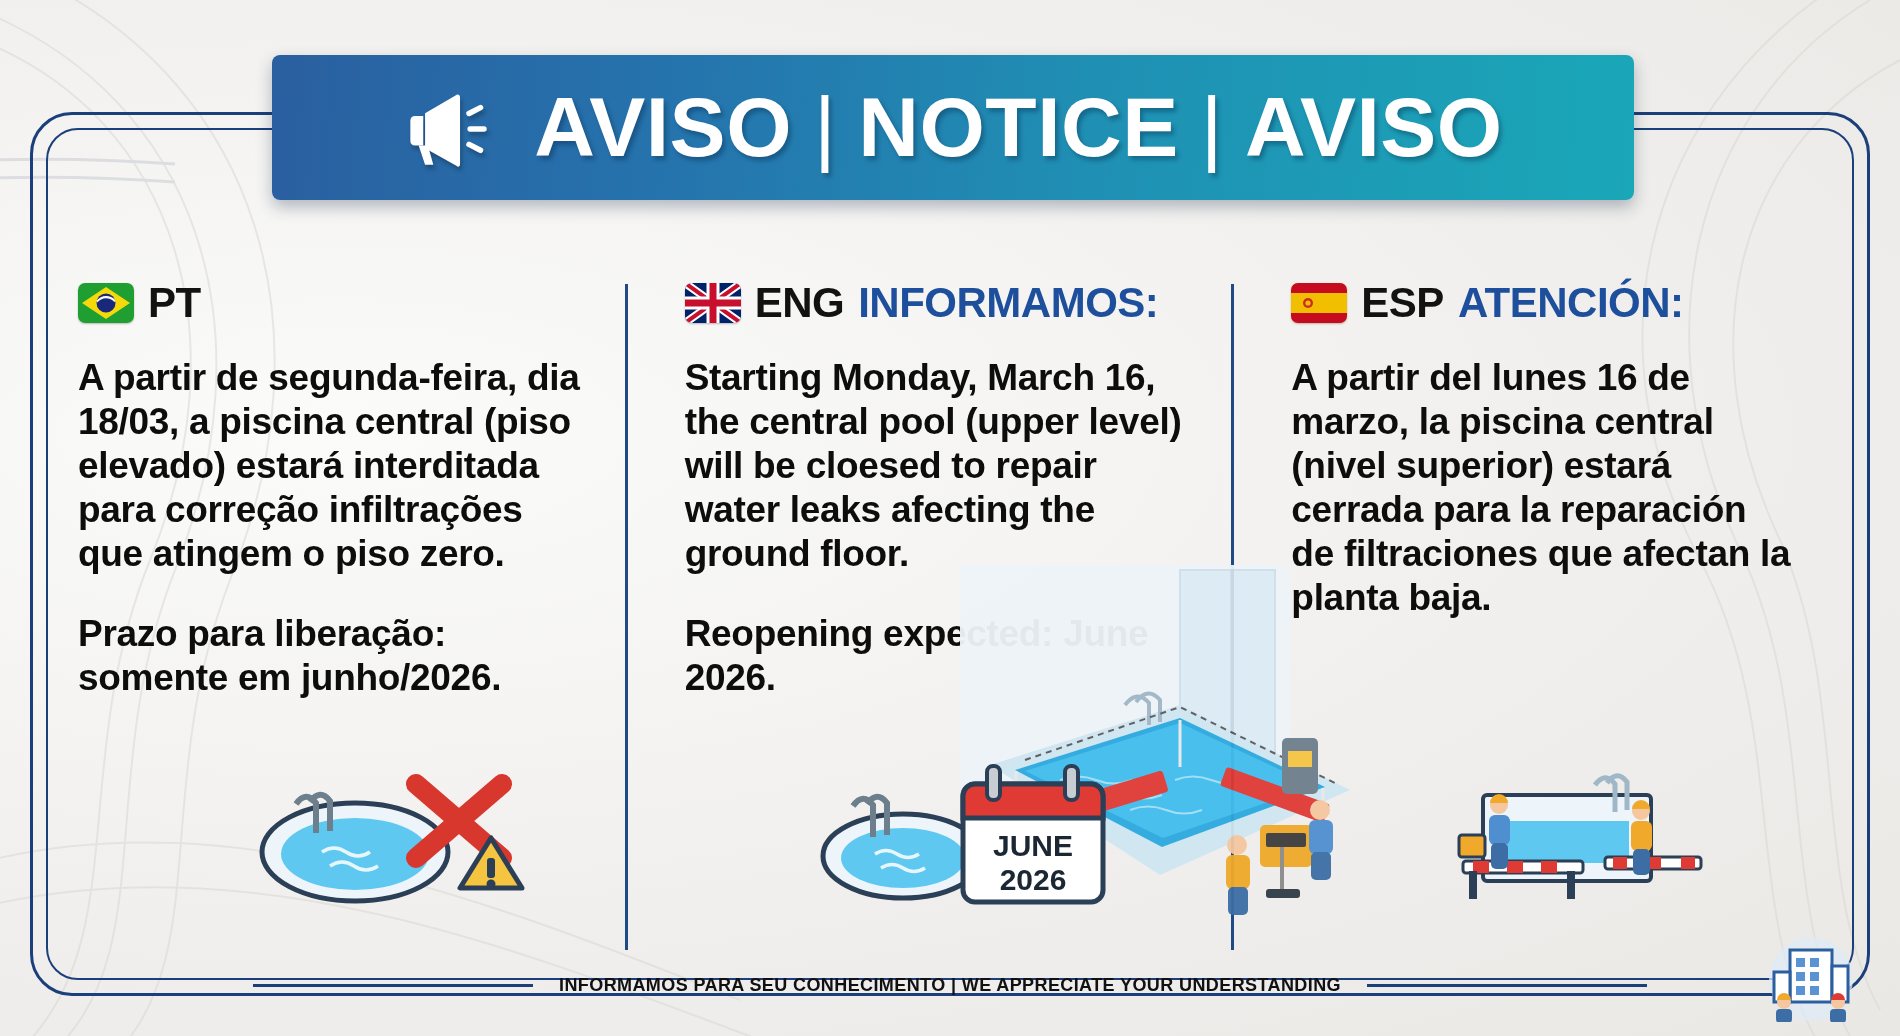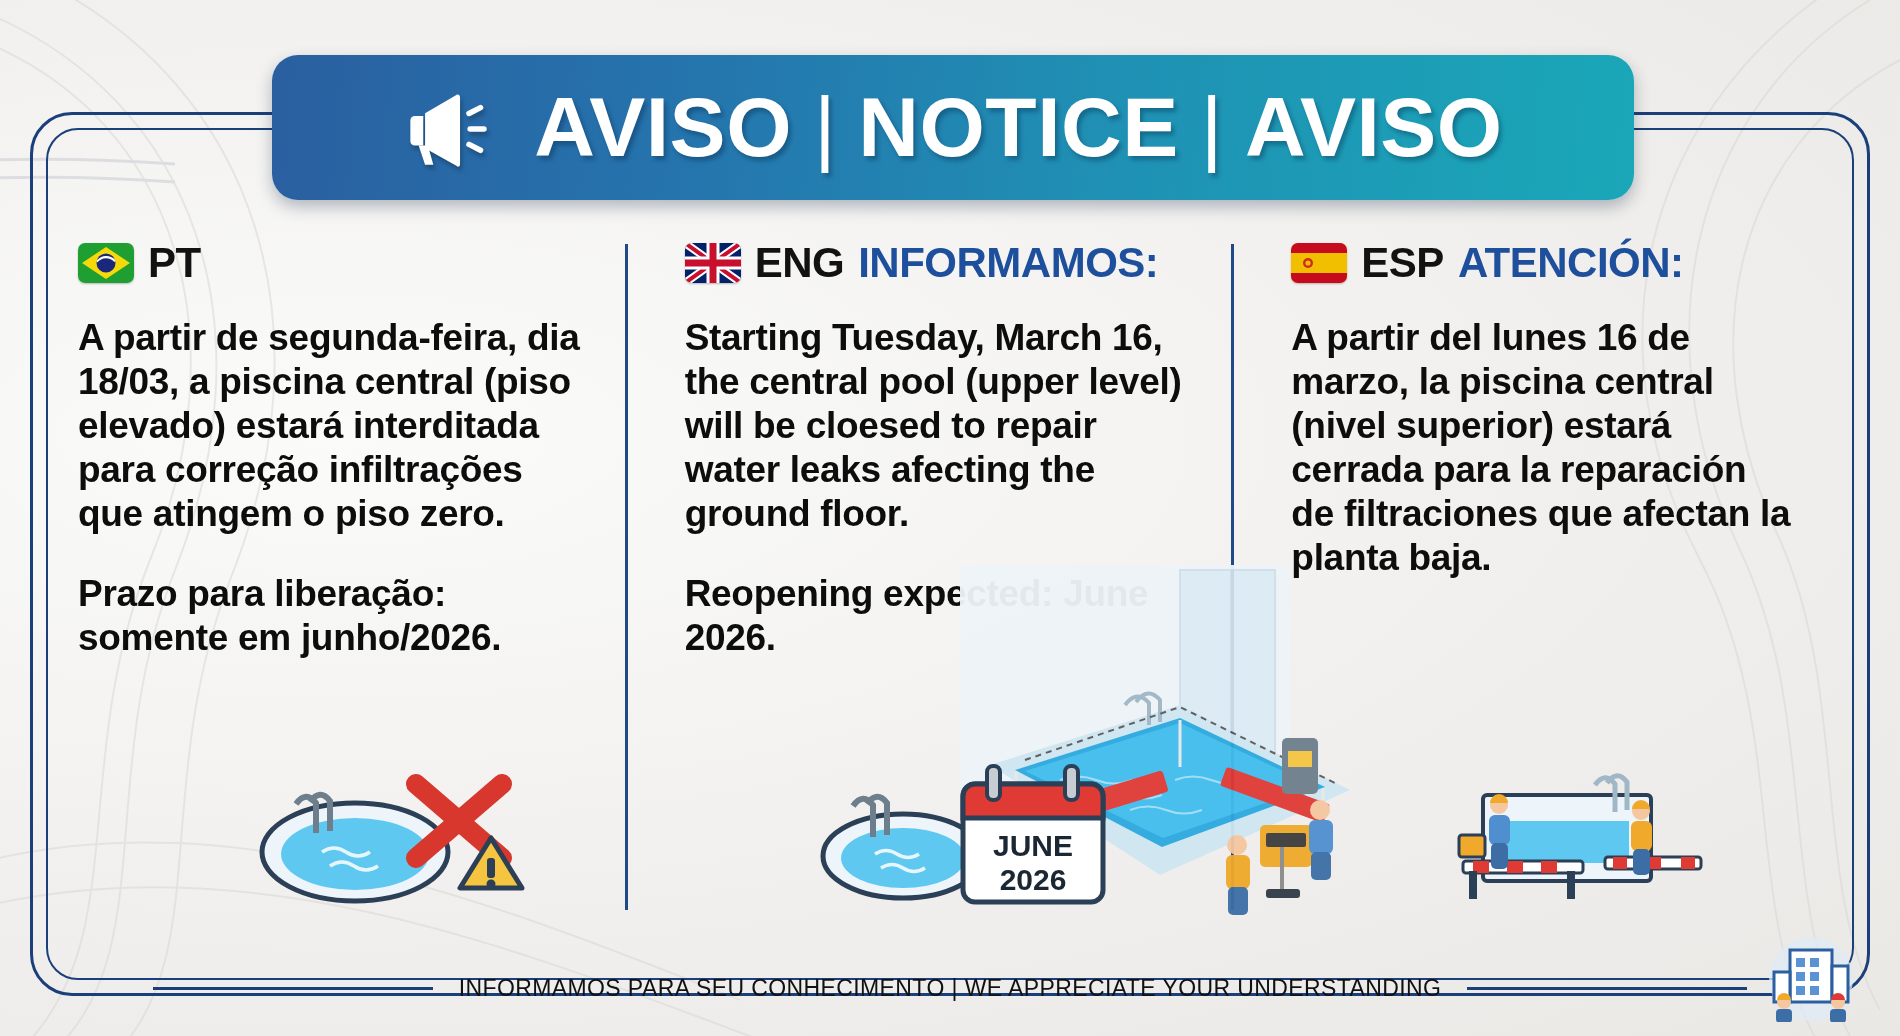--- a/index.html
+++ b/index.html
@@ -47,21 +47,21 @@
     width: 1808px; height: 852px;
     border: 2px solid #1b3f7a;
     border-radius: 32px;
   }
 
   
   .banner {
     position: absolute;
     left: 272px; top: 55px;
     width: 1362px; height: 145px;
-    border-radius: 26px;
+    border-radius: 8px;
     background: linear-gradient(95deg, #2a5fa0 0%, #2574ad 30%, #1f91b4 62%, #1aa7b8 100%);
     box-shadow: 0 7px 16px rgba(20,40,70,.30);
     display: flex;
     align-items: center;
     justify-content: center;
     gap: 39px;
     padding: 0 34px;
   }
   .megaphone {
     flex: 0 0 auto;
@@ -88,20 +88,21 @@
   .columns {
     position: absolute;
     left: 78px; top: 232px;
     width: 1760px; height: 720px;
     display: flex;
   }
   .col {
     position: relative;
     flex: 1 1 0;
     padding-right: 42px;
+    margin-top: 40px;
   }
   .col + .col { padding-left: 60px; }
   .divider {
     position: absolute;
     left: 0; top: 12px;
     width: 3px;
     height: 666px;
     background: #204a86;
   }
 
@@ -161,22 +162,22 @@
     align-items: center;
     justify-content: center;
     gap: 26px;
   }
   .footer-rule {
     width: 280px;
     height: 0;
     border-top: 3px solid #1b3f7a;
   }
   .footer-text {
-    font-size: 23px;
-    font-weight: 400;
+    font-size: 18px;
+    font-weight: 700;
     letter-spacing: .4px;
     color: #111;
     white-space: nowrap;
   }
   .brand-logo {
     position: absolute;
     right: 34px; bottom: 14px;
     width: 110px; height: 86px;
   }
 </style>
@@ -251,21 +252,21 @@
             <rect width="56" height="40" fill="#012169"></rect>
             <path d="M0,0 L56,40 M56,0 L0,40" stroke="#ffffff" stroke-width="8"></path>
             <path d="M0,0 L56,40 M56,0 L0,40" stroke="#C8102E" stroke-width="4"></path>
             <path d="M28,0 V40 M0,20 H56" stroke="#ffffff" stroke-width="13"></path>
             <path d="M28,0 V40 M0,20 H56" stroke="#C8102E" stroke-width="7"></path>
           </svg>
         </span>
         <span class="lang-code">ENG</span>
         <span class="lang-word">INFORMAMOS:</span>
       </div>
-      <p class="para">Starting Tuesday, March 16, the central pool (upper level) will be cloesed to repair water leaks afecting the ground floor.</p>
+      <p class="para">Starting Monday, March 16, the central pool (upper level) will be cloesed to repair water leaks afecting the ground floor.</p>
       <p class="para">Reopening expected: June 2026.</p>
     </div>
 
     <div class="col">
       <span class="divider"></span>
       <div class="col-head">
         <span class="flag">
           <svg viewBox="0 0 56 40" width="56" height="40">
             <rect width="56" height="40" fill="#f1bf00"></rect>
             <rect width="56" height="10" fill="#c60b1e"></rect>

